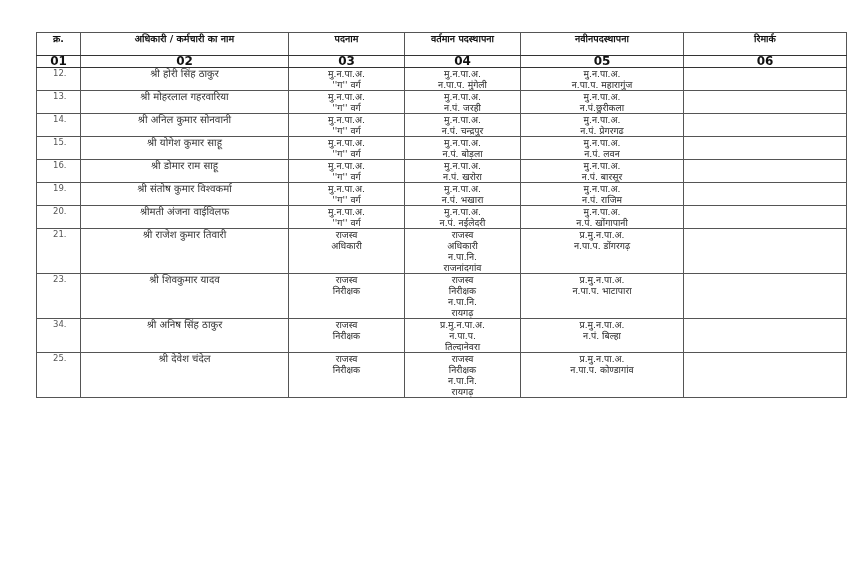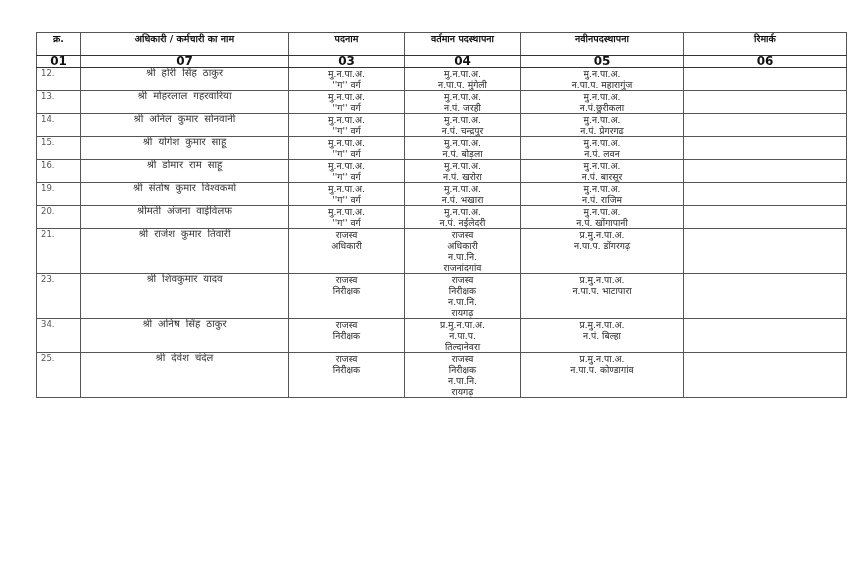--- a/index.html
+++ b/index.html
@@ -7,22 +7,22 @@
            font-family: "DejaVu Sans", sans-serif; color: #2a2a2a; }
     .top-strip { position: absolute; left: 0; top: 0; font-size: 6px; color: #999; }
     .page-mark { position: absolute; right: 4px; top: 0; font-size: 6px; color: #999; }
     table.doc { position: absolute; left: 36px; top: 32px; width: 810px;
                 border-collapse: collapse; table-layout: fixed; font-size: 9.2px; line-height: 11px; }
     table.doc td, table.doc th { border: 1px solid #555; text-align: center; vertical-align: top;
                 padding: 0 2px; overflow: hidden; }
     table.doc th { font-weight: bold; color: #111; font-size: 9.5px; line-height: 11px; }
     table.doc tr.hdr th { border-bottom: 1px solid #333; height: 22px; }
     table.doc tr.idx th { font-size: 12px; height: 10px; border-bottom: 1.5px solid #333; }
-    table.doc td.sn { text-align: left; font-size: 8.5px; color: #555; padding-left: 4px; }
-    table.doc td.name { font-size: 10px; color: #333; font-family: Liberation Mono, monospace; }
+    table.doc td.sn { text-align: left; font-size: 8.5px; color: #555; padding-left: 16px; }
+    table.doc td.name { font-size: 10px; color: #333; }
     table.doc td.multi span { display: block; }
     table.doc { border: 1.5px solid #333; }
     col.c1 { width: 44px; } col.c2 { width: 208px; } col.c3 { width: 116px; }
     col.c4 { width: 116px; } col.c5 { width: 163px; } col.c6 { width: 163px; }
   </style>
 </head>
 <body>
 
 <div class="top-strip">&nbsp;</div>
 <div class="page-mark">&nbsp;</div>
@@ -40,21 +40,21 @@
     <tr class="hdr">
       <th>क्र.</th>
       <th>अधिकारी / कर्मचारी का नाम</th>
       <th>पदनाम</th>
       <th>वर्तमान पदस्थापना</th>
       <th>नवीनपदस्थापना</th>
       <th>रिमार्क</th>
     </tr>
     <tr class="idx">
       <th>01</th>
-      <th>07</th>
+      <th>02</th>
       <th>03</th>
       <th>04</th>
       <th>05</th>
       <th>06</th>
     </tr>
   </thead>
   <tbody id="rows">
       <tr>
         <td class="sn">12.</td>
         <td class="name">श्री होरी सिंह ठाकुर</td>

